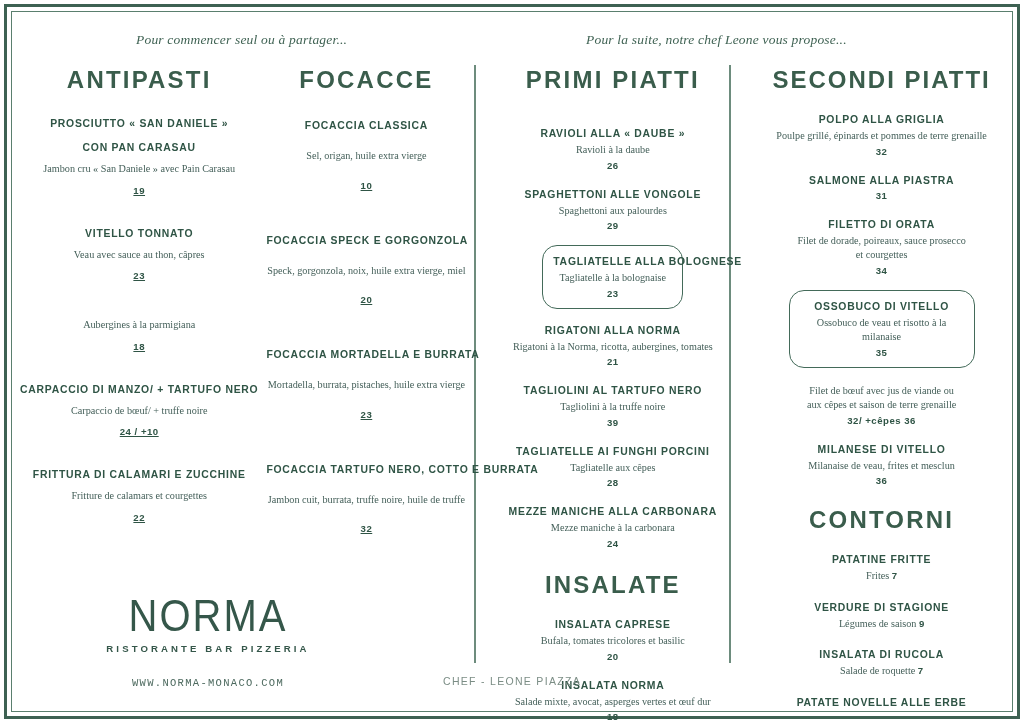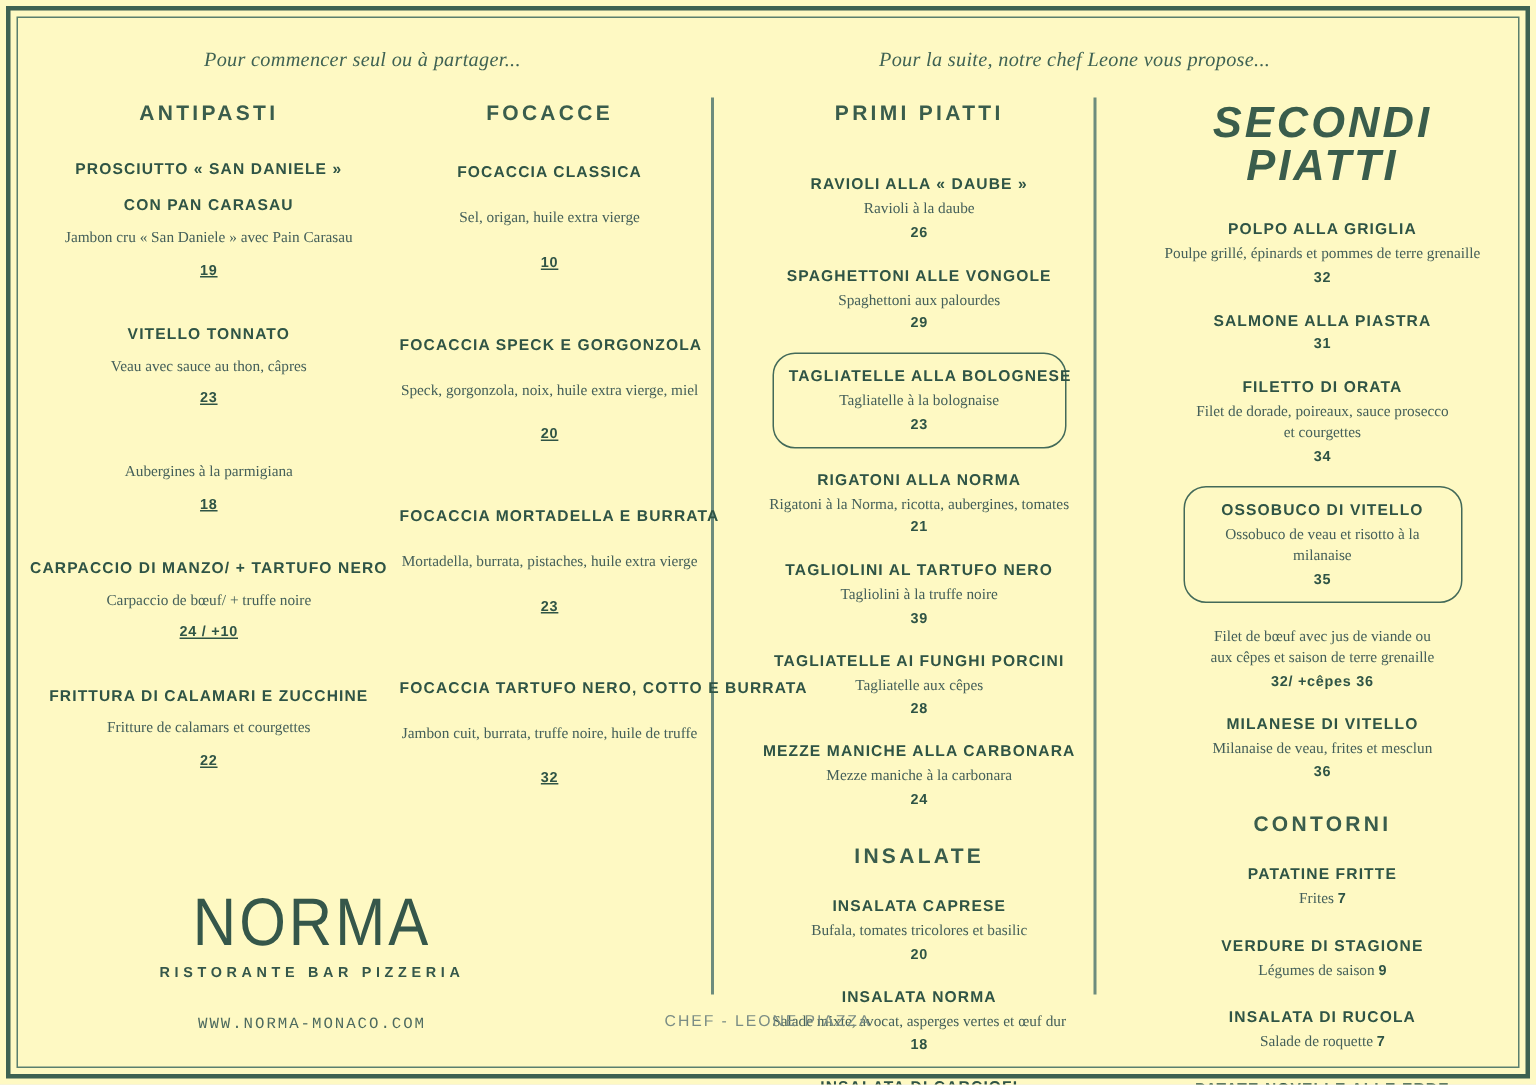--- a/index.html
+++ b/index.html
@@ -10,21 +10,21 @@
     overflow: hidden;
     background: #f3f0e6;
     font-family: "Liberation Sans", sans-serif;
   }
 
   
   .menu-page {
     position: relative;
     width: 1024px;
     height: 723px;
-    background: #fef9c3;
+    background: #ffffff;
   }
 
   
   .frame-outer {
     position: absolute;
     left: 4px; top: 4px; right: 4px; bottom: 4px;
     border: 3px solid #3d6152;
     pointer-events: none;
   }
   
@@ -83,26 +83,26 @@
   .col-primi     { width: 262px; margin-left: 16px; }
   .col-secondi   { width: 262px; margin-left: 16px; }
 
   
   .section-title {
     text-align: center;
     font-family: "Liberation Sans", sans-serif;
     font-weight: bold;
     color: #3a5d4c;
     letter-spacing: 2.2px;
-    font-size: 14px;
+    font-size: 24px;
     line-height: 1;
     margin-top: 14px;
     margin-bottom: 6px;
   }
-  .section-title.tight { font-size: 29px; letter-spacing: 2px; font-style: italic; }
+  .section-title.tight { font-size: 24px; letter-spacing: 2px; }
 
   
   .item {
     text-align: center;
     margin: 0 auto;
     padding: 2px 4px;
   }
   .item-name {
     font-family: "Liberation Sans", sans-serif;
     font-weight: bold;
@@ -135,21 +135,21 @@
   .col-focacce .item { margin-bottom: 22px; }
 
   
   .col-primi .item, .col-secondi .item { margin-bottom: 12px; }
 
   
   .item.highlight {
     border: 1.4px solid #436a59;
     border-radius: 15px;
     padding: 8px 10px 9px;
-    width: 196px;
+    width: 141px;
     margin-bottom: 12px;
   }
   .col-secondi .item.highlight { width: 186px; }
 
   
   .inline-price {
     font-family: "Liberation Sans", sans-serif;
     font-weight: bold;
     font-size: 9.6px;
     color: #2f5445;

